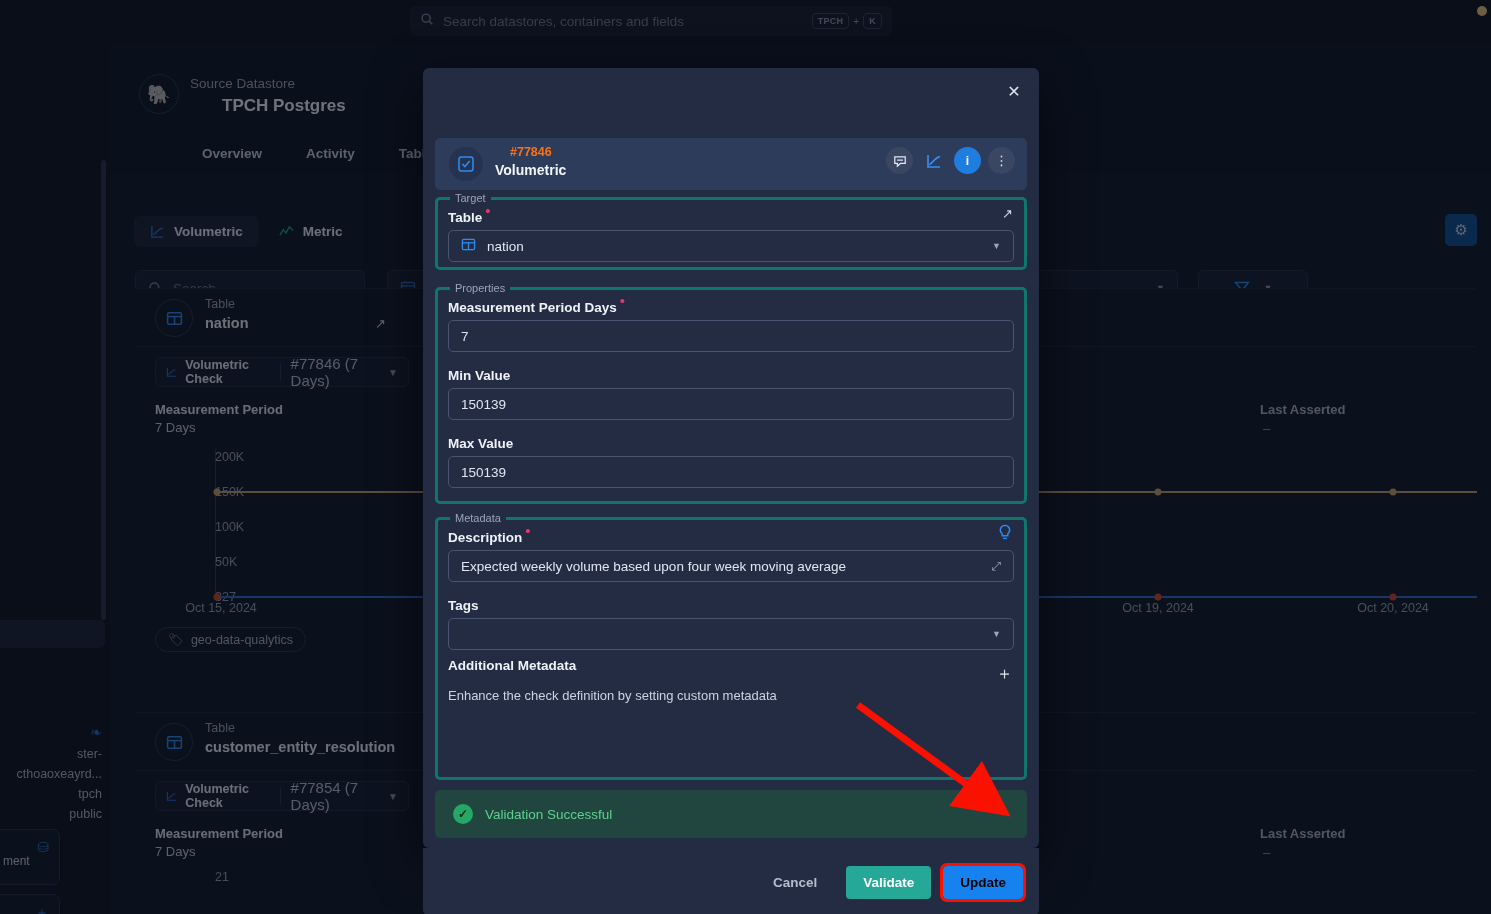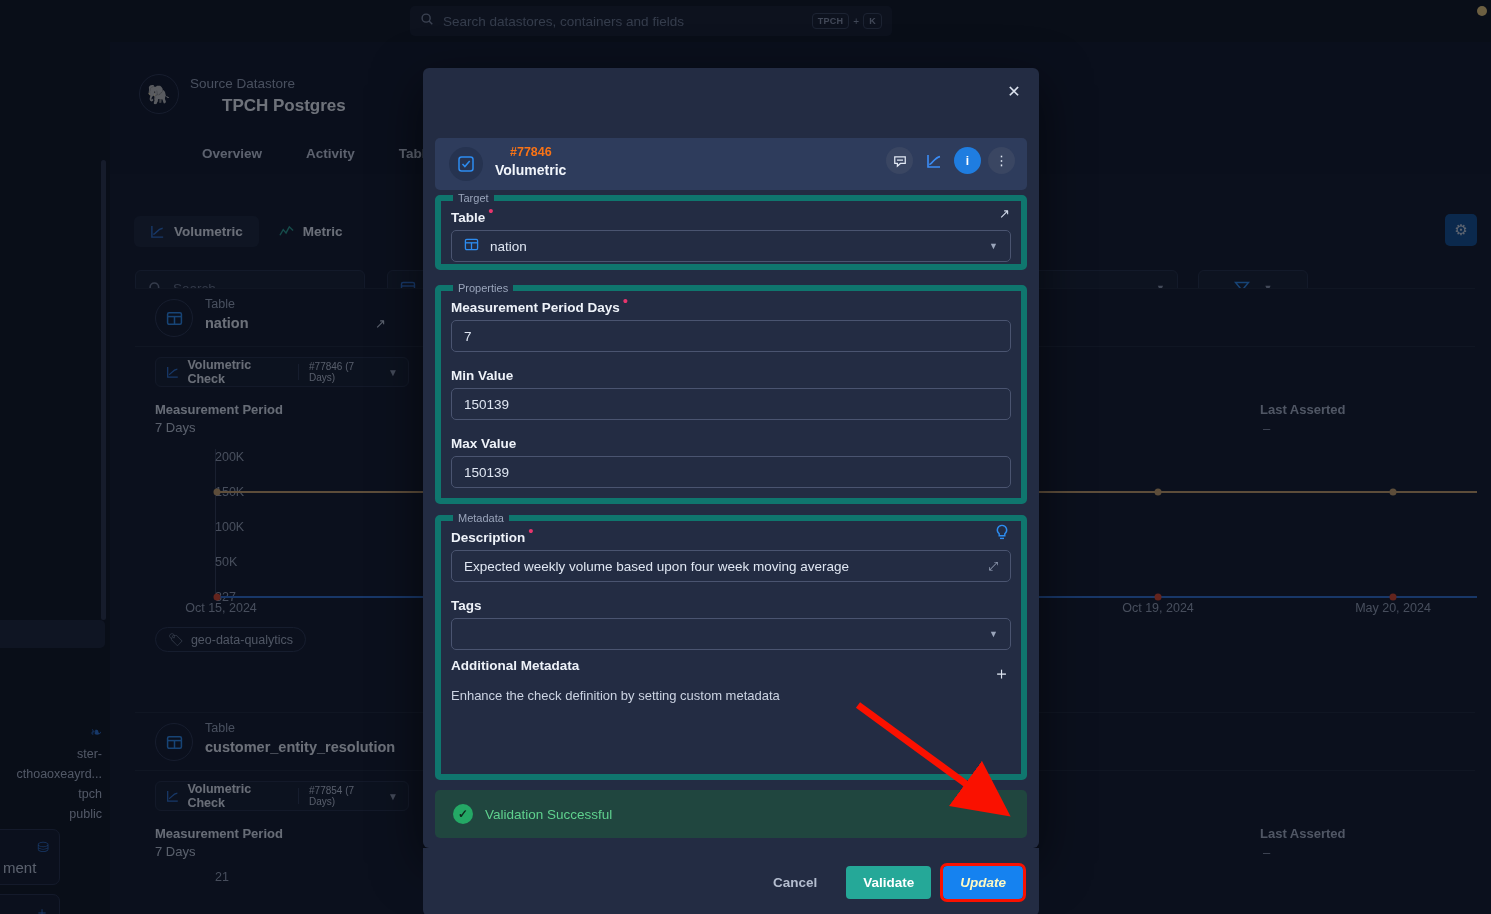--- a/index.html
+++ b/index.html
@@ -65,21 +65,21 @@
     text-align: right; color: #aeb8cc; font-size: 12.5px; line-height: 20px;
     padding-right: 8px;
   }
   .rail-meta .lyr { color:#2d72d2; font-size: 14px; margin-bottom: 2px; display:block;}
   .rail-box {
     position:absolute; left:-60px; width: 120px; height: 56px;
     border: 1px solid #26304a; border-radius: 7px; background: #131a2b;
   }
   .rail-box.b1 { top: 787px; }
   .rail-box.b2 { top: 852px; }
-  .rail-box .txt { position:absolute; left: 62px; bottom: 8px; color:#c3ccdd; font-size: 15px;}
+  .rail-box .txt { position:absolute; left: 62px; bottom: 16px; color:#c3ccdd; font-size: 12px;}
   .rail-box .ic { position:absolute; right: 10px; top: 9px; color:#2d72d2; font-size: 14px;}
 
   
   .main {
     position: absolute; left: 110px; top: 42px; width: 1381px; height: 872px;
     background: #121a2b;
   }
   .ds-header {
     position: absolute; left: 0; top: 0; width: 1381px; height: 132px;
     background: #101728;
@@ -156,21 +156,21 @@
   .card-sub { position:absolute; left: 70px; top: 8px; color:#9aa5bb; font-size:12.5px;}
   .card-name { position:absolute; left: 70px; top: 26px; color:#e9eef7; font-size:14.5px; font-weight:bold;}
   .card-ext { position: absolute; top: 27px; color:#c3ccdd; font-size: 13px;}
   .chk-sel {
     position:absolute; left: 20px; top: 68px; width: 254px; height: 30px;
     background:#161e2f; border:1px solid #242e45; border-radius: 6px;
     display:flex; align-items:center; gap: 8px; padding: 0 10px;
   }
   .chk-sel .t1 { color:#e3e9f3; font-size:12.5px; font-weight:bold; }
   .chk-sel .divider { width:1px; height:16px; background:#2b3550; margin: 0 2px;}
-  .chk-sel .t2 { color:#b9c3d6; font-size:10px; }
+  .chk-sel .t2 { color:#b9c3d6; font-size:15px; }
   .chk-sel .cv { color:#8d97ad; margin-left:auto; font-size:10px;}
   .mp-lbl { position:absolute; left: 20px; top: 113px; color:#dde4f0; font-size:13px; font-weight:bold;}
   .mp-val { position:absolute; left: 20px; top: 131px; color:#c0c9da; font-size:13px;}
   .la-lbl { position:absolute; left: 1125px; top: 113px; color:#aab4c8; font-size:13px; font-weight:bold;}
   .la-val { position:absolute; left: 1128px; top: 132px; color:#8c96ac; font-size:13px;}
 
   .chart { position: absolute; left: 20px; top: 160px; width: 1320px; height: 160px; }
   .y-lab { position:absolute; right: 100%; margin-right: 8px; color:#97a1b6; font-size: 12.5px;
            transform: translateY(-50%); white-space: nowrap; }
   .axis-y { position:absolute; left: 60px; top: 0; width: 1px; height: 148px; background:#333d55;}
@@ -216,21 +216,21 @@
   .cb-btn {
     width: 27px; height: 27px; border-radius: 50%;
     display:flex; align-items:center; justify-content:center; font-size: 13px;
   }
   .cb-btn.grey { background:#3a4662; color:#e4eaf5; }
   .cb-btn.plain { color: #3b8cf5; }
   .cb-btn.blue { background:#1f7de0; color:#fff; font-weight:bold; font-size:12px; }
   .cb-btn.dots { background:#3a4662; color:#e4eaf5; letter-spacing:0; }
 
   fieldset {
-    position: absolute; border: 6px solid #0f766e; border-radius: 5px;
+    position: absolute; border: 3px solid #0f766e; border-radius: 5px;
     padding: 0;
   }
   legend { color:#9aa5bb; font-size: 11px; margin-left: 12px; padding: 0 5px; }
   .fs-target { left: 12px; top: 124px; width: 592px; height: 78px; }
   .fs-props  { left: 12px; top: 214px; width: 592px; height: 222px; }
   .fs-meta   { left: 12px; top: 444px; width: 592px; height: 268px; }
 
   .field-label {
     color: #eef2f9; font-size: 13.5px; font-weight: bold;
   }
@@ -256,21 +256,21 @@
 
   .modal-footer {
     position: absolute; left: 0; top: 780px; width: 616px; height: 68px;
     background: #232c43; border-radius: 0 0 6px 6px;
     display: flex; align-items: center; justify-content: flex-end; gap: 12px;
     padding-right: 16px;
   }
   .btn { border-radius: 4px; font-size: 13.5px; font-weight: bold; padding: 9px 17px; }
   .btn-cancel { color: #b4bdcf; background: transparent; }
   .btn-validate { background: #25a898; color: #ffffff; }
-  .btn-update { background: #1582f0; color: #fef9c3; outline: 3px solid #fa1100; font-style: italic; }
+  .btn-update { background: #1582f0; color: #000000; outline: 3px solid #fa1100; }
 
   
   .arrow { position:absolute; left: 820px; top: 700px; pointer-events:none; }
 </style>
 </head>
 <body>
 
 <div id="root">
 
   <div class="topbar">
@@ -420,21 +420,21 @@
         <div class="dot" style="left:1238px;top:43px;background:#c7a06a;"></div>
 
         <div class="series-line" style="left:60px;top:147px;width:1262px;background:#2f6fd0;"></div>
         <div class="dot" style="left:62px;top:148px;background:#d8452b;"></div>
         <div class="dot" style="left:1003px;top:148px;background:#d8452b;"></div>
         <div class="dot" style="left:1238px;top:148px;background:#d8452b;"></div>
 
         <div class="x-lab" style="left:66px;">Oct 15, 2024</div>
         <div class="x-lab" style="left:298px;">Oct</div>
         <div class="x-lab" style="left:1003px;">Oct 19, 2024</div>
-        <div class="x-lab" style="left:1238px;">May 20, 2024</div>
+        <div class="x-lab" style="left:1238px;">Oct 20, 2024</div>
       </div>
 
       <div class="tagpill" style="top:338px;">
         <span style="color:#7f8aa1;">🏷</span>
         <span>geo-data-qualytics</span>
       </div>
     </div>
 
     <div class="card" style="top:670px;height:244px;">
       <div class="card-head">

